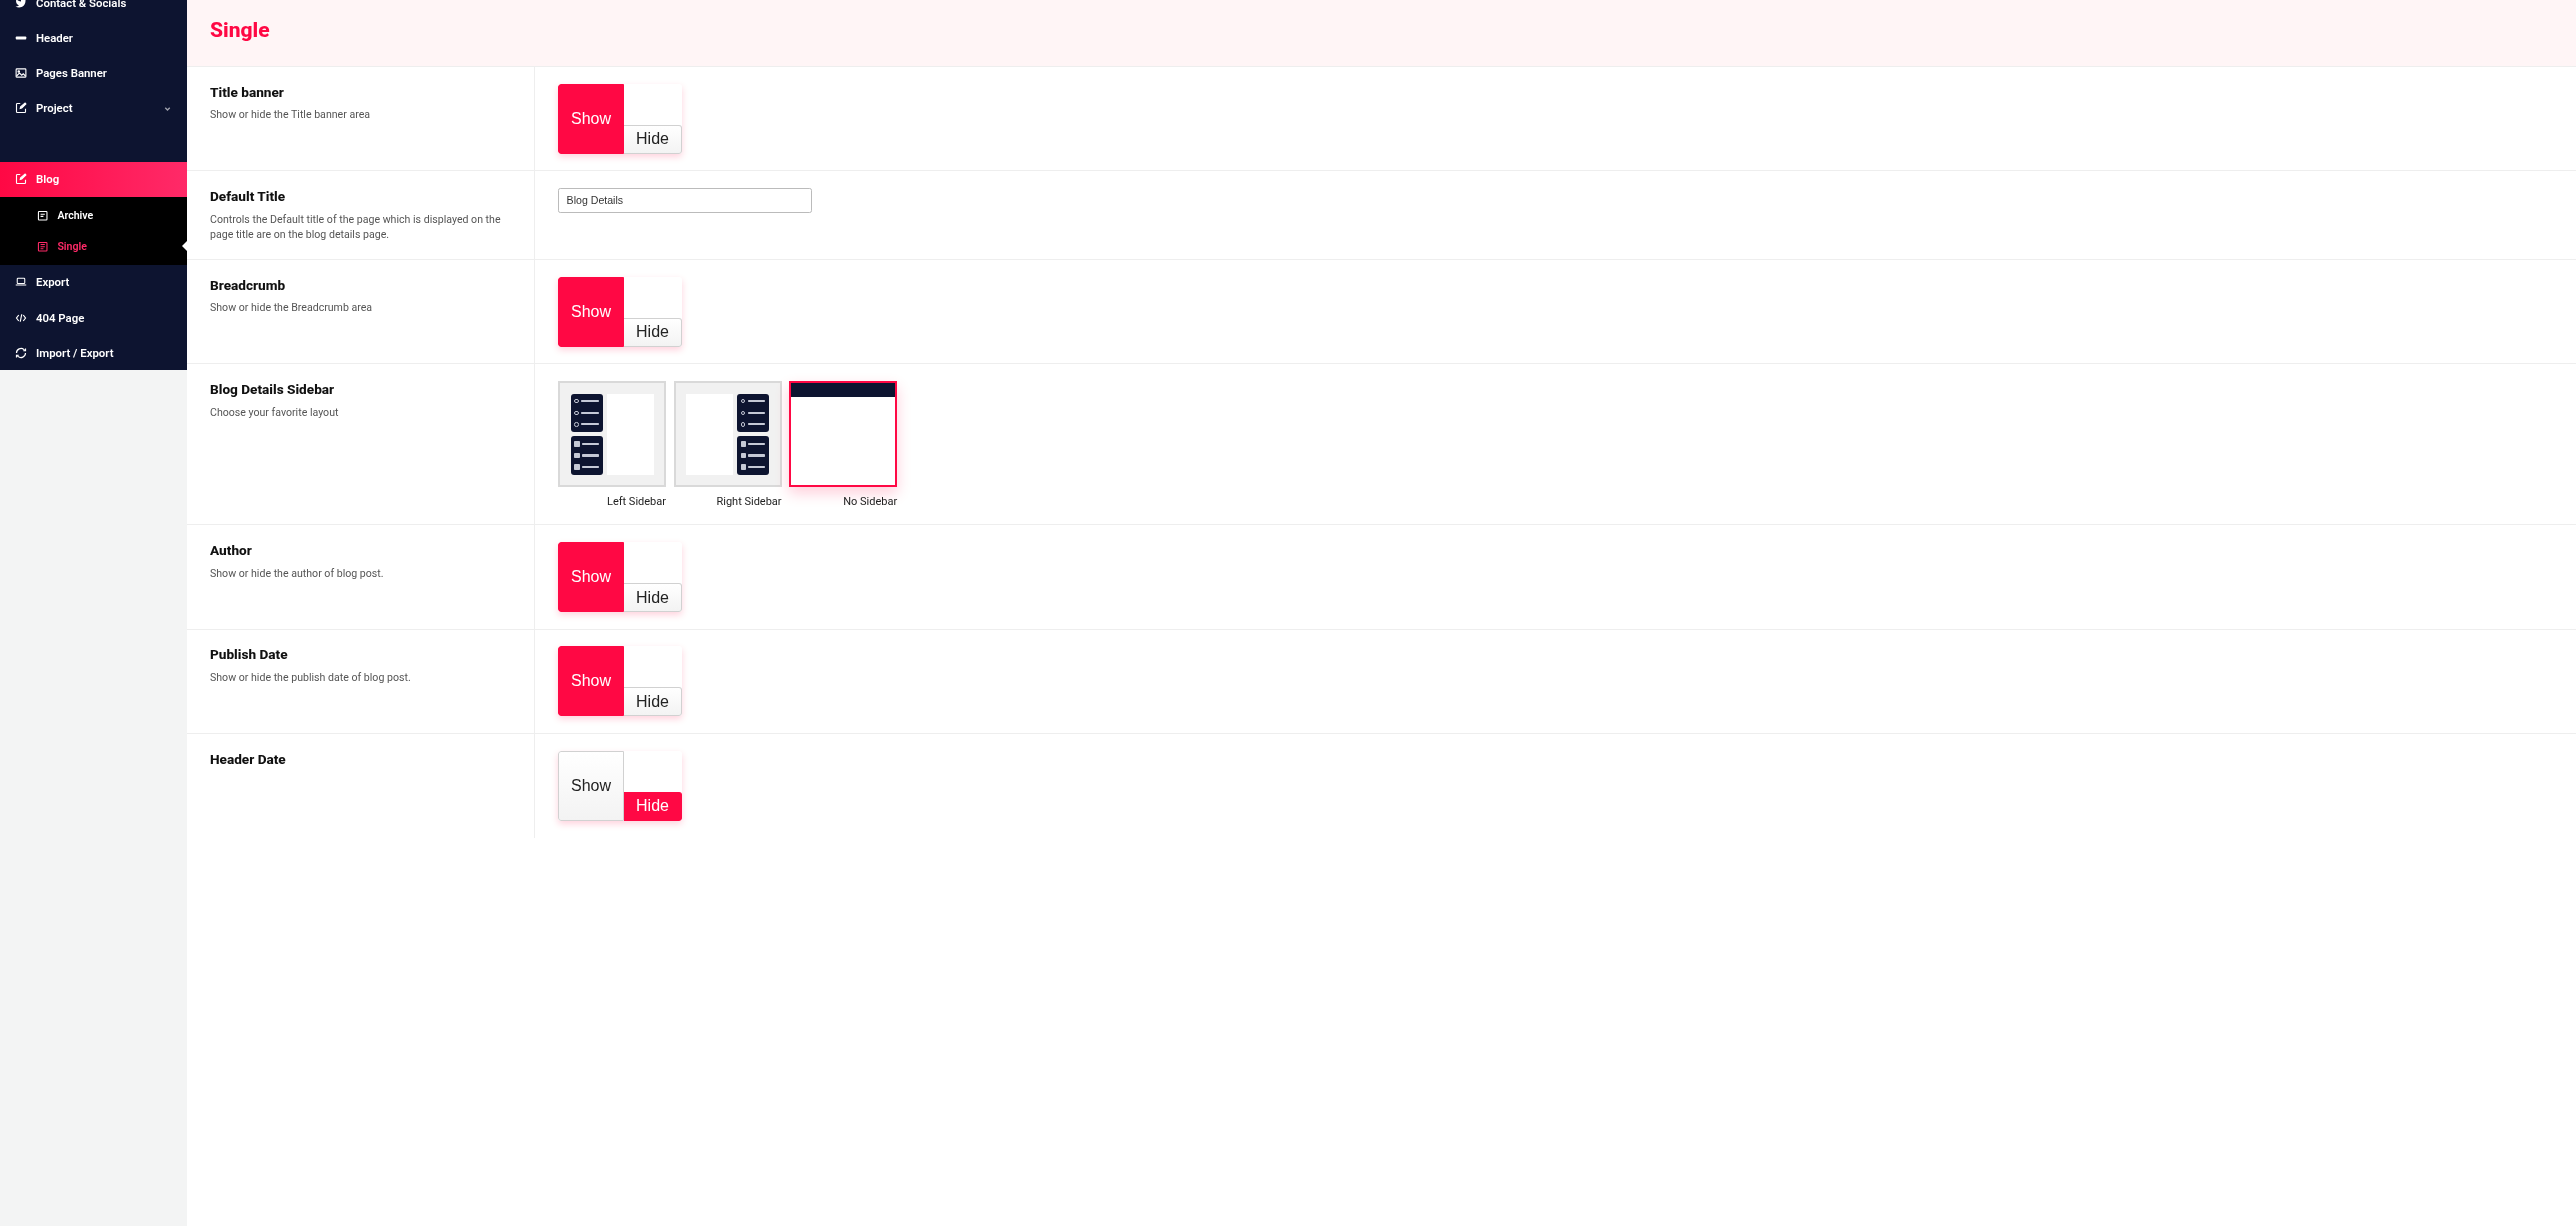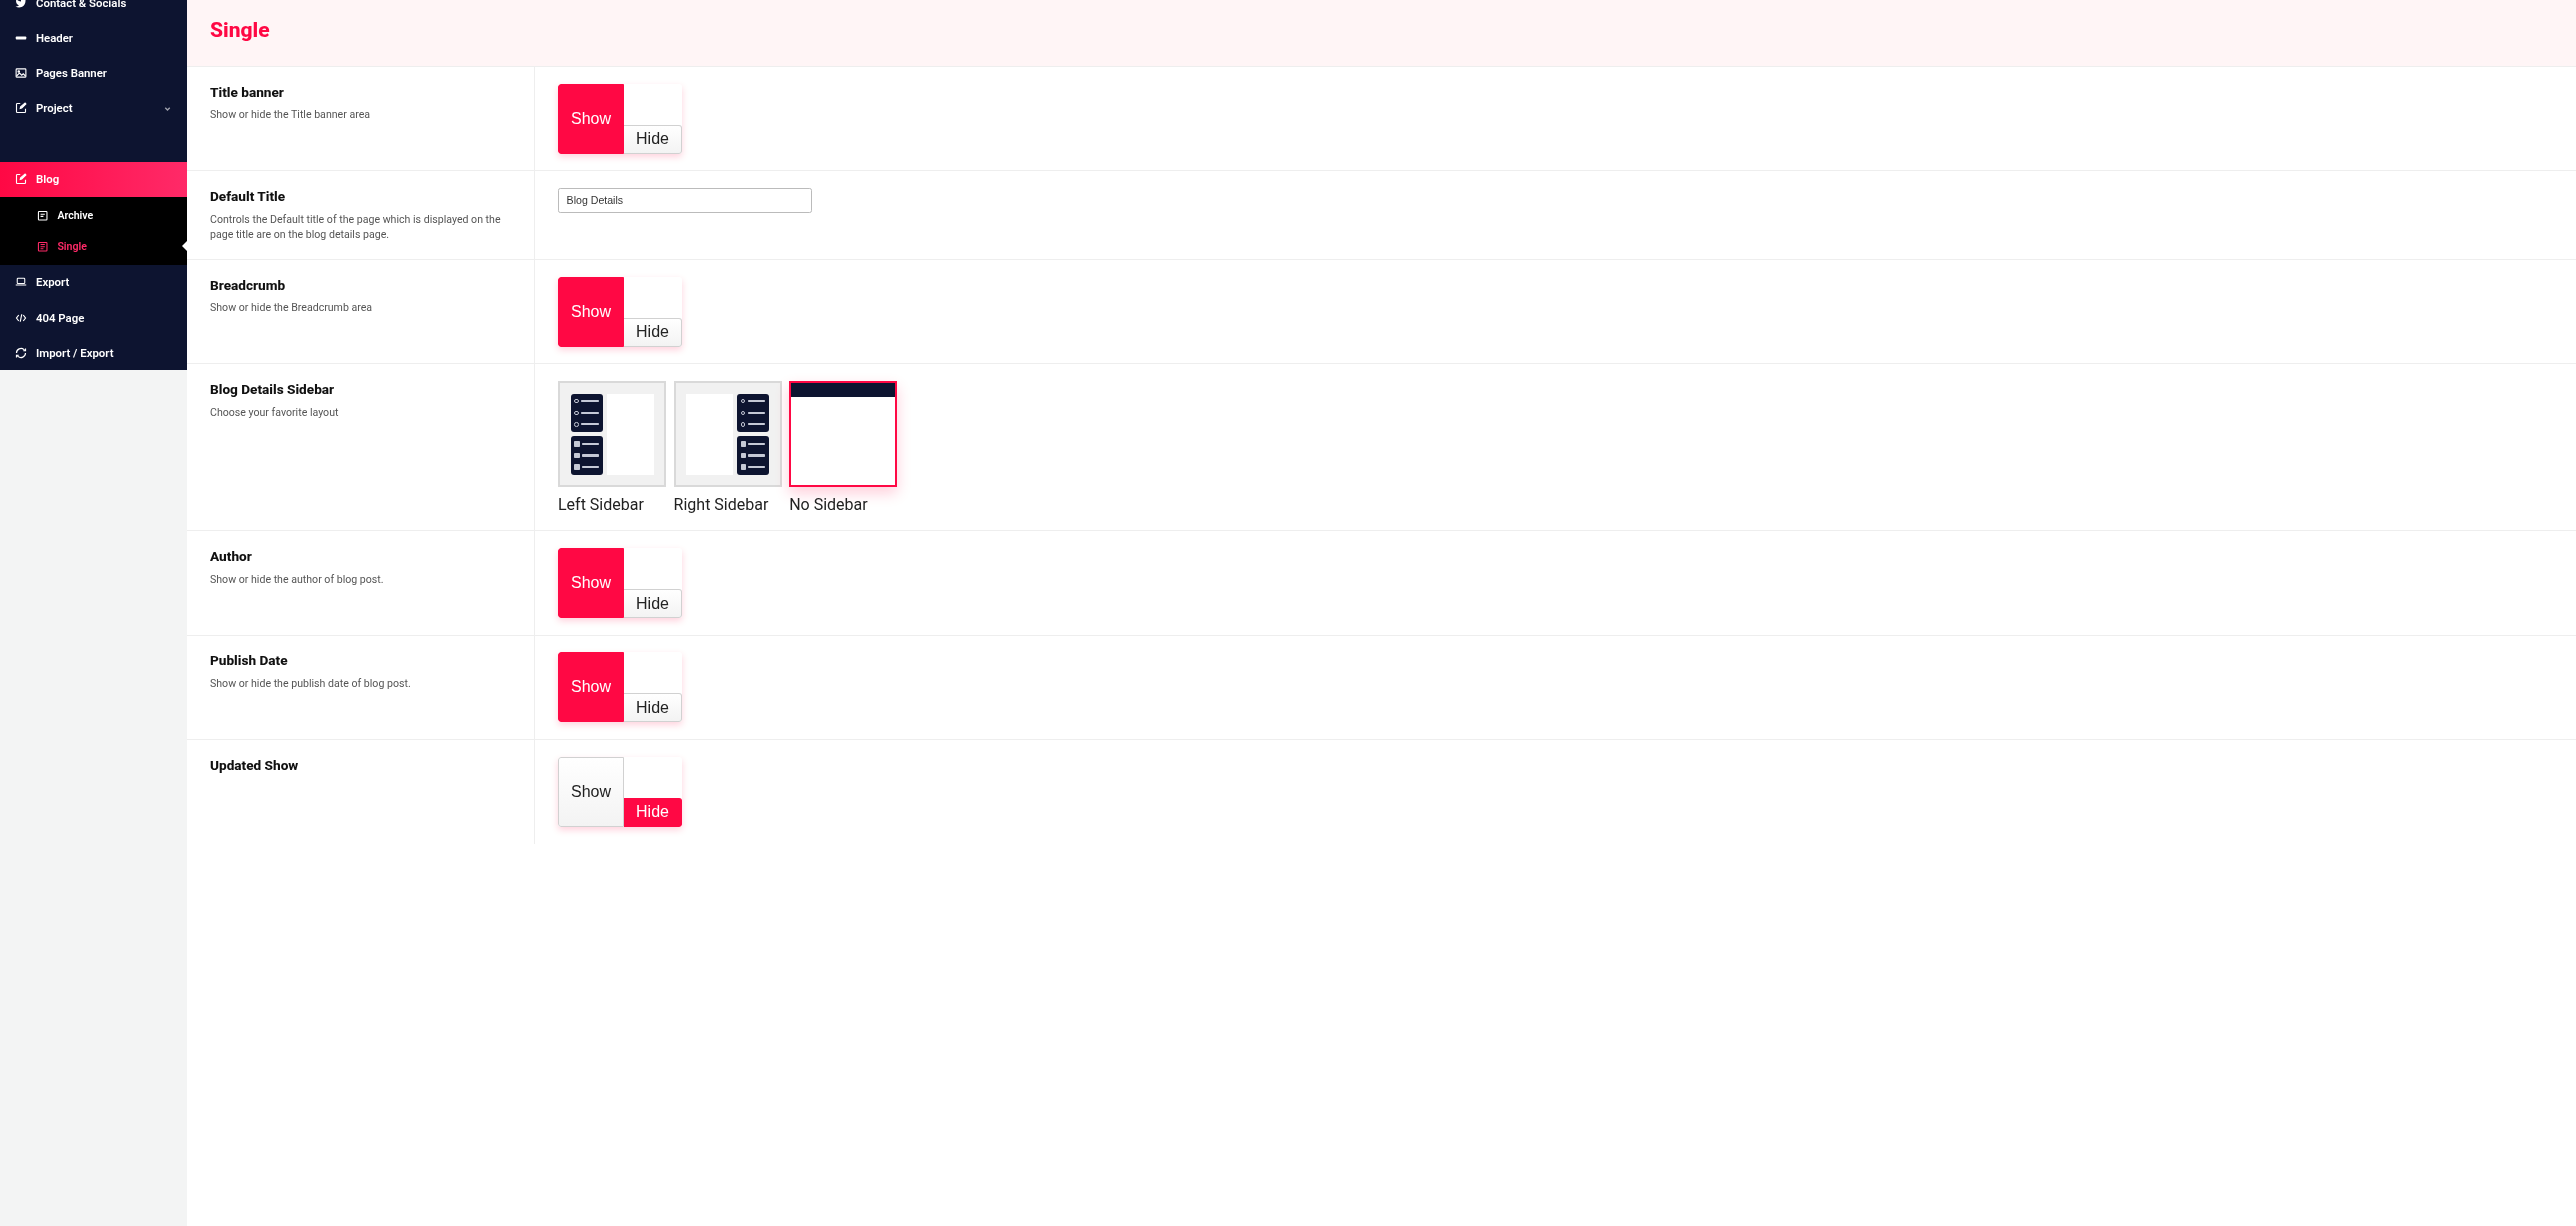--- a/index.html
+++ b/index.html
@@ -180,22 +180,23 @@
     flex-direction: column;
   }
   .layout-card.selected {
     border-color: #ff0844;
     background: #fff;
     padding: 0;
     box-shadow: 0 6px 13.6px rgba(255,8,68,.2);
   }
   .layout-caption {
     margin-top: 7.6px;
-    font-size: 16px;
+    font-size: 11px;
     color: #222;
+    text-align: right;
   }
 
   .lc-topbar {
     height: 13.6px;
     background: #0d1430;
     width: 100%;
     flex-shrink: 0;
   }
   .lc-body {
     flex: 1;
@@ -487,21 +488,21 @@
       <div class="field-control">
         <div class="toggle">
           <button class="on">Show</button>
           <button>Hide</button>
         </div>
       </div>
     </div>
 
     <div class="field-row" style="border-bottom:none;">
       <div class="field-label">
-        <h3>Updated Show</h3>
+        <h3>Header Date</h3>
       </div>
       <div class="field-control">
         <div class="toggle">
           <button>Show</button>
           <button class="on">Hide</button>
         </div>
       </div>
     </div>
 
   </main>

